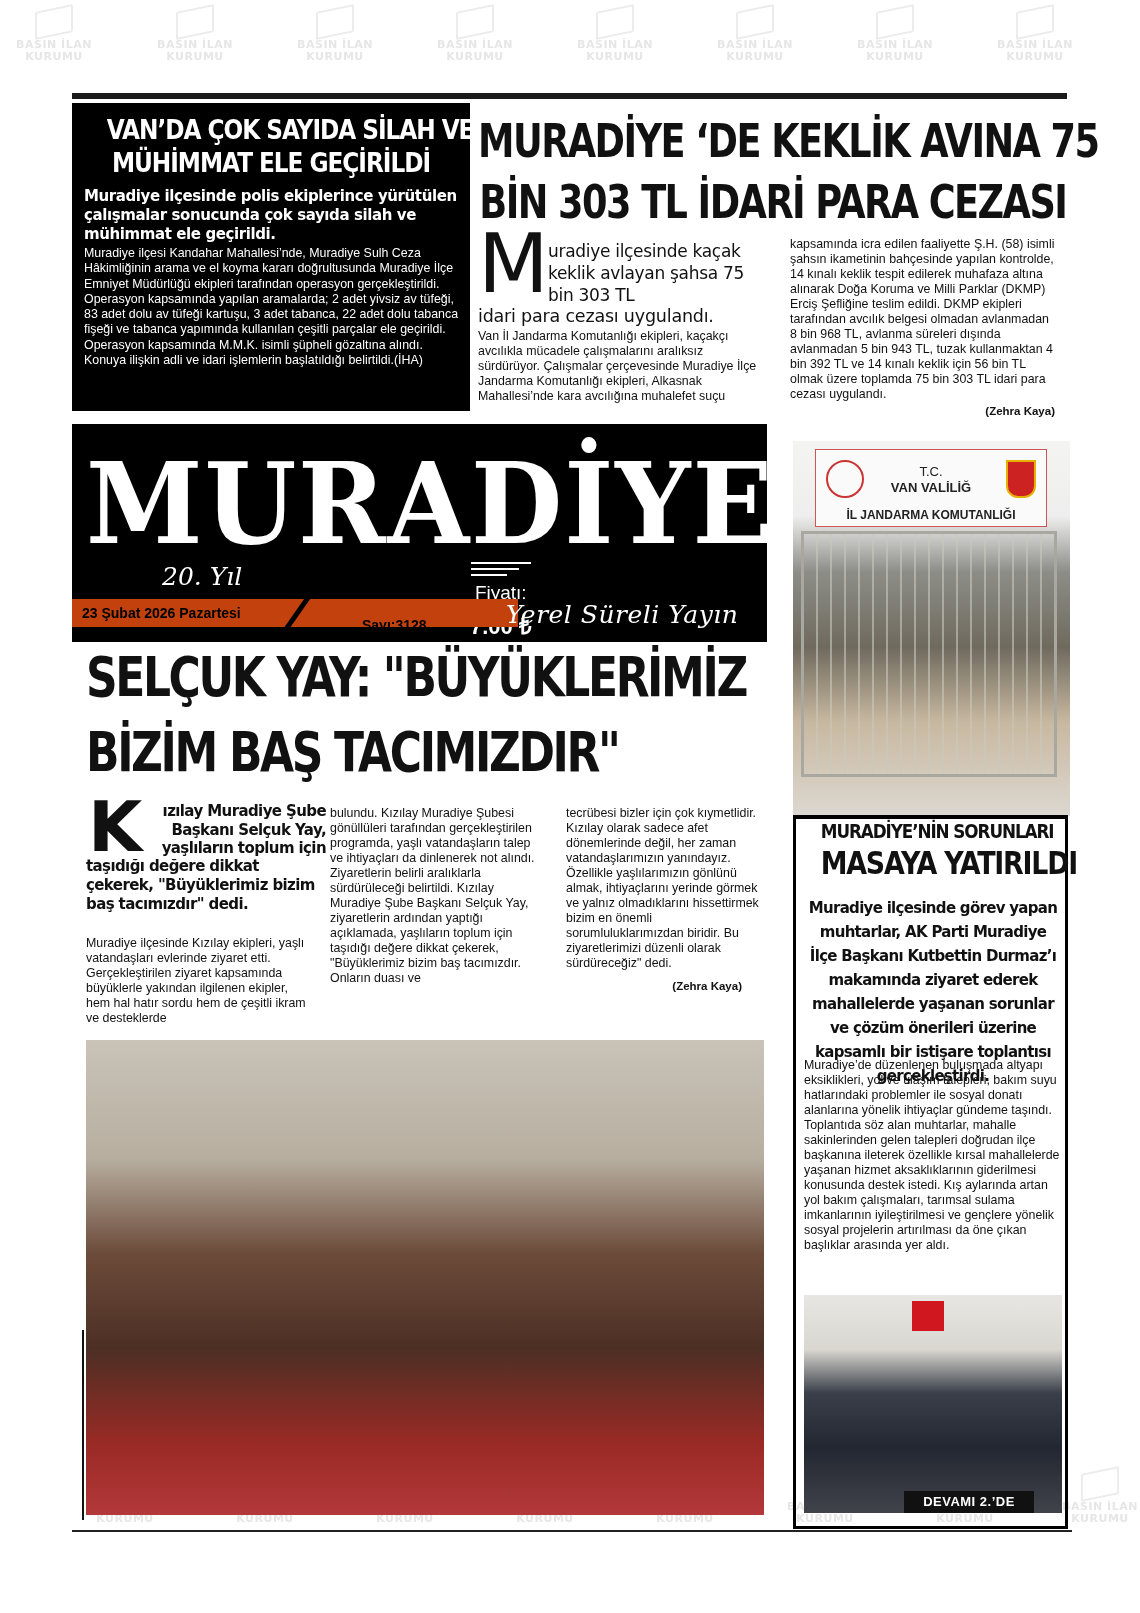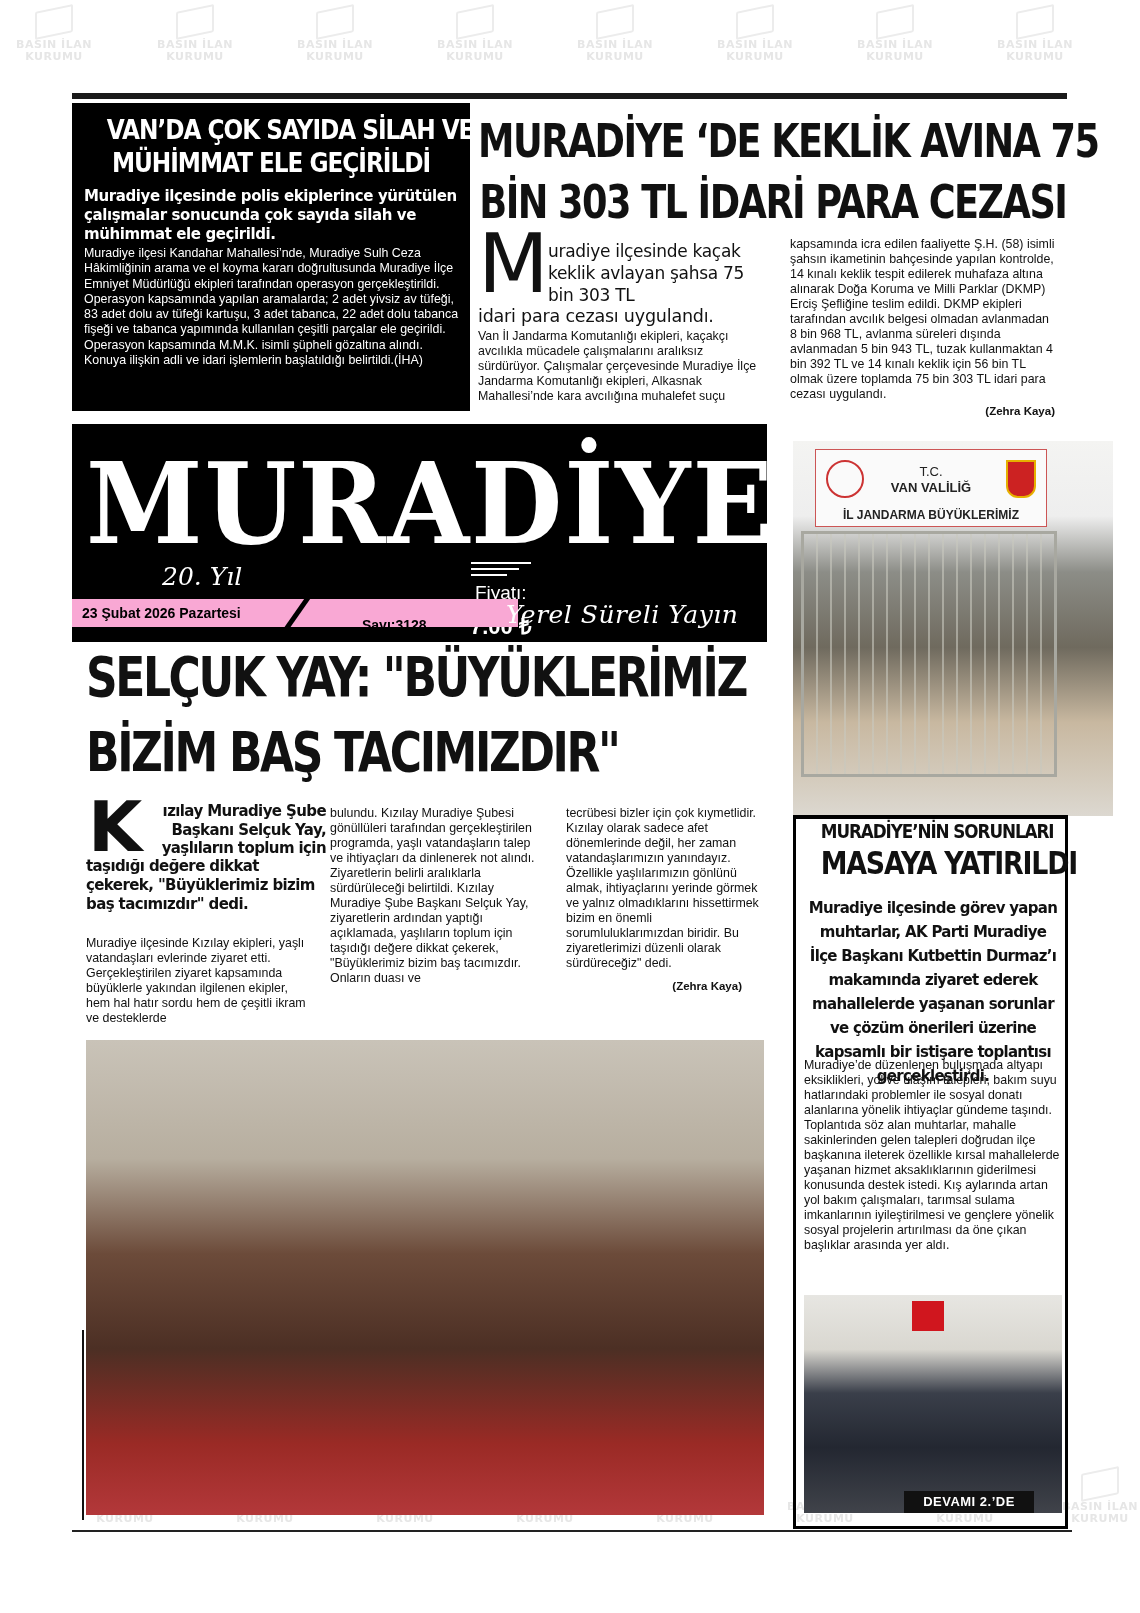--- a/index.html
+++ b/index.html
@@ -23,37 +23,37 @@
   .keklik-body1 { left:478px; top:329px; width:290px; font-size:12.4px; line-height:15px; }
   .keklik-body2 { left:790px; top:237px; width:265px; font-size:12.4px; line-height:15px; }
   .byline { font-weight:bold; font-size:11.5px; font-family:"Liberation Sans", sans-serif; }
   .masthead { left:72px; top:424px; width:695px; height:218px; background:#000; color:#fff; }
   .mast-title { position:absolute; left:14px; top:20px; font-family:"DejaVu Serif", serif; font-weight:bold; font-size:112px; line-height:120px;
                 letter-spacing:2px; transform:scaleX(0.94); transform-origin:left top; white-space:nowrap; }
   .mast-yil { position:absolute; left:90px; top:138px; font-family:"DejaVu Serif", serif; font-style:italic; font-size:25px; }
   .mast-price { position:absolute; left:398px; top:138px; font-size:19px; color:#fff; display:flex; align-items:center; gap:6px;flex-direction:column; }
   .lines { display:flex; flex-direction:column; gap:4px; }
   .lines span { display:block; height:2px; background:#fff; }
-  .datebar { position:absolute; left:0; top:175px; width:446px; height:28px; background:#f9a8d4; color:#000; }
+  .datebar { position:absolute; left:0; top:175px; width:446px; height:28px; background:#c2410c; color:#000; }
   .datebar .date { position:absolute; left:10px; top:6px; font-weight:bold; font-size:14px; }
   .datebar .slash { position:absolute; left:222px; top:-2px; width:6px; height:33px; background:#000; transform:skewX(-35deg); }
   .datebar .issue { position:absolute; left:290px; top:18px; font-weight:bold; font-size:14px; }
   .mast-tag { position:absolute; left:434px; top:176px; font-family:"DejaVu Serif", serif; font-style:italic; font-size:25px; letter-spacing:0.5px; }
   .selcuk-h { left:86px; top:640px; font-family:"DejaVu Sans", sans-serif; font-weight:bold; font-size:55px; line-height:75px; letter-spacing:-3px;
               transform:scaleX(0.80); transform-origin:left top; white-space:nowrap; }
   .dropcap-k { left:88px; top:795px; font-size:70px; line-height:64px; font-family:"DejaVu Sans", sans-serif; font-weight:bold; }
   .selcuk-lead { left:156px; top:802px; width:170px; font-family:"DejaVu Sans", sans-serif; font-weight:bold; font-size:15px; line-height:18.5px; letter-spacing:-0.6px;text-align:right; }
   .selcuk-lead2 { left:86px; top:857px; width:235px; font-family:"DejaVu Sans", sans-serif; font-weight:bold; font-size:15px; line-height:19px; letter-spacing:-0.6px; }
   .selcuk-body1 { left:86px; top:936px; width:225px; font-size:12.4px; line-height:15px; }
   .selcuk-body2 { left:330px; top:806px; width:210px; font-size:12.4px; line-height:15px; }
   .selcuk-body3 { left:566px; top:806px; width:200px; font-size:12.4px; line-height:15px; }
   .photo { background:#888; overflow:hidden; }
   .photo-main { left:86px; top:1040px; width:678px; height:475px;
                 background:linear-gradient(180deg,#c9c3b8 0%,#b7ae9f 25%,#6c4b3a 45%,#4c2f24 65%,#9a2a25 85%,#b3383a 100%); }
-  .photo-keklik { left:793px; top:441px; width:320px; height:375px;
+  .photo-keklik { left:793px; top:441px; width:277px; height:375px;
                   background:linear-gradient(180deg,#f4f4f2 0%,#eeeeee 20%,#8c8d87 35%,#6f6a5e 55%,#c8b8a0 75%,#dcd8d0 100%); }
   .jsign { position:absolute; left:22px; top:8px; width:230px; height:76px; background:#fafafa; border:1px solid #c55; }
   .jsign .tc { position:absolute; left:0; right:0; top:14px; text-align:center; font-size:13px; color:#222; }
   .jsign .vali { position:absolute; left:0; right:0; top:30px; text-align:center; font-size:13px; color:#222; font-weight:bold; }
   .jsign .jand { position:absolute; left:0; right:0; top:58px; text-align:center; font-size:12px; color:#222; font-weight:bold; }
   .jsign .seal-l { position:absolute; left:10px; top:10px; width:34px; height:34px; border-radius:50%; border:2px solid #c33; }
   .jsign .seal-r { position:absolute; right:10px; top:10px; width:26px; height:34px; background:#c22; border:2px solid #e6b000; border-radius:0 0 12px 12px; }
   .cage { position:absolute; left:8px; top:90px; width:250px; height:240px; border:3px solid #a8a8a0;
           background:repeating-linear-gradient(90deg, transparent 0 12px, rgba(200,200,190,0.6) 12px 14px); }
   .sorun-box { left:793px; top:815px; width:269px; height:707px; border:3px solid #000; border-top:4px solid #000; }
@@ -113,21 +113,21 @@
   <span>kapsamında icra edilen faaliyette Ş.H. (58) isimli şahsın ikametinin bahçesinde yapılan kontrolde, 14 kınalı keklik tespit edilerek muhafaza altına alınarak Doğa Koruma ve Milli Parklar (DKMP) Erciş Şefliğine teslim edildi. DKMP ekipleri tarafından avcılık belgesi olmadan avlanmadan 8 bin 968 TL, avlanma süreleri dışında avlanmadan 5 bin 943 TL, tuzak kullanmaktan 4 bin 392 TL ve 14 kınalı keklik için 56 bin TL olmak üzere toplamda 75 bin 303 TL idari para cezası uygulandı.</span>
   <div class="byline" style="text-align:right;margin-top:2px">(Zehra Kaya)</div>
 </div>
 
 <div class="abs photo photo-keklik">
   <div class="jsign">
     <div class="seal-l"></div>
     <div class="seal-r"></div>
     <div class="tc">T.C.</div>
     <div class="vali">VAN VALİLİĞ</div>
-    <div class="jand">İL JANDARMA BÜYÜKLERİMİZ</div>
+    <div class="jand">İL JANDARMA KOMUTANLIĞI</div>
   </div>
   <div class="cage"></div>
 </div>
 
 <div class="abs masthead">
   <div class="mast-title">MURADİYE</div>
   <div class="mast-yil">20. Yıl</div>
   <div class="mast-price">
     <div class="lines">
         <span style="width:60px"></span>

